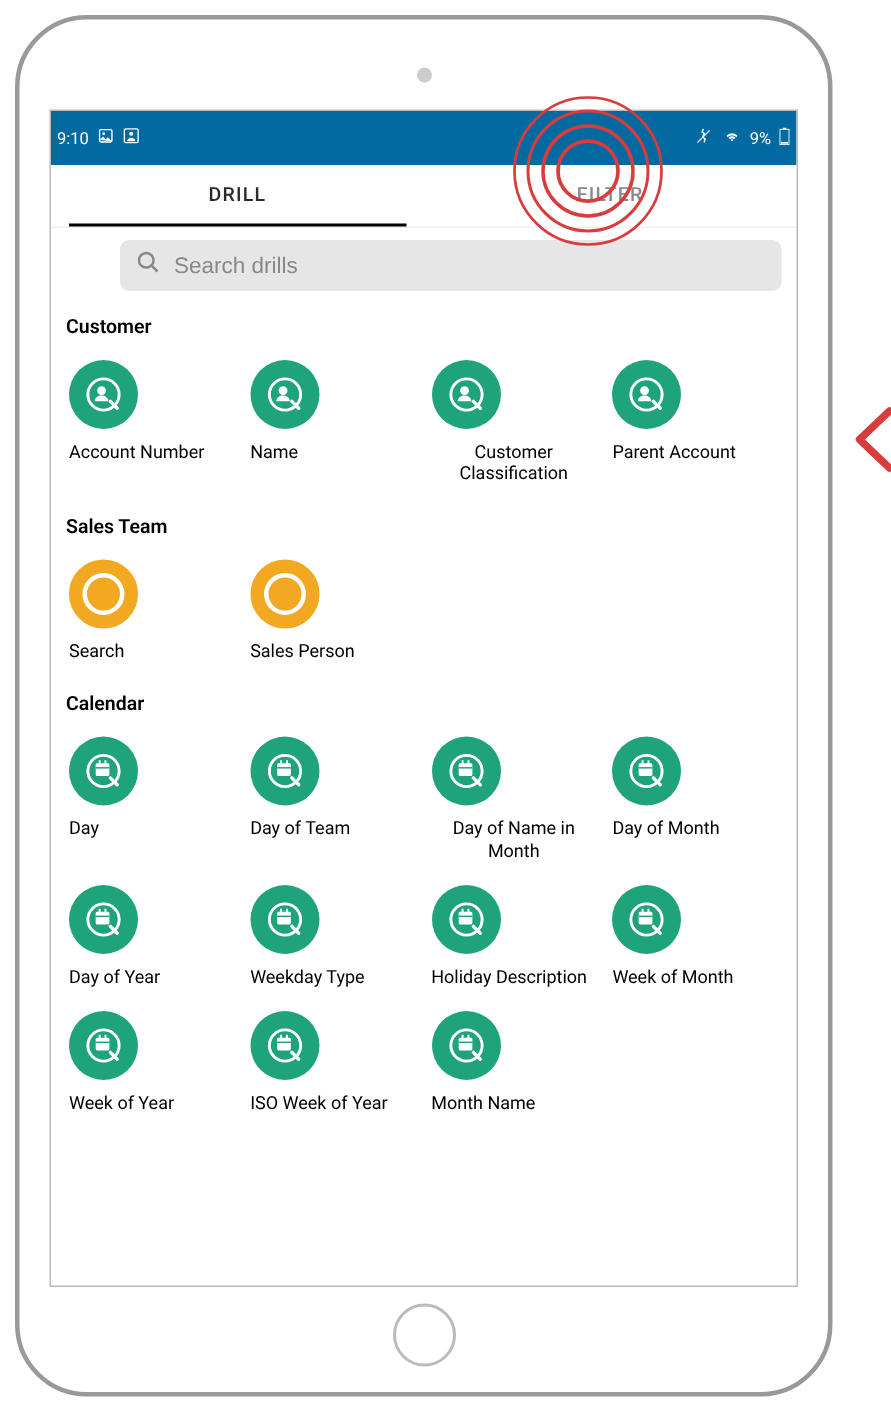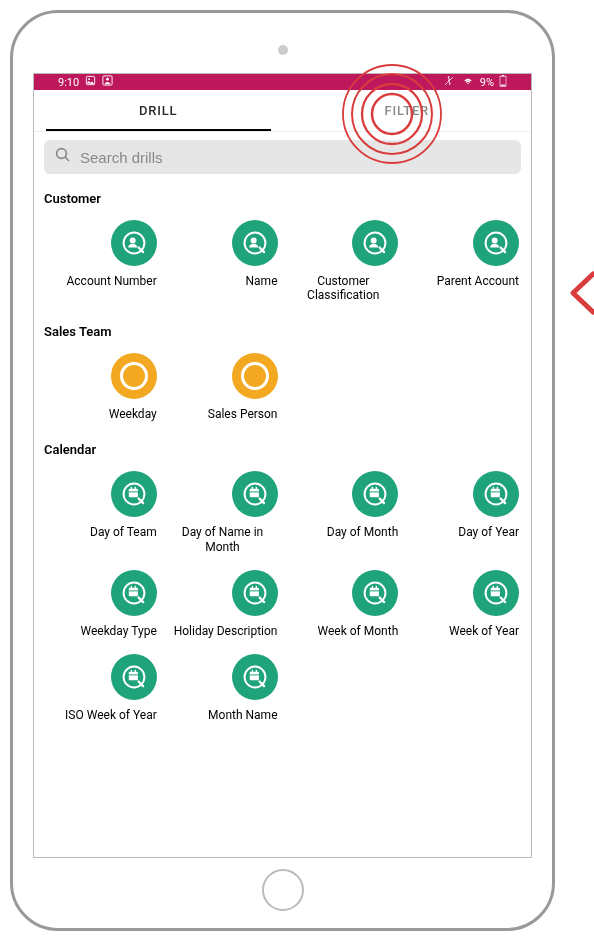--- a/index.html
+++ b/index.html
@@ -44,26 +44,26 @@
       position: absolute;
       left: 20px;
       right: 20px;
       top: 60px;
       bottom: 70px;
       border: 1px solid #bbb;
       background: #fff;
       overflow: hidden;
     }
     .status-bar {
-      height: 16px;
-      background: #be185d;
+      height: 36px;
+      background: #0369a1;
       display: flex;
       align-items: center;
       justify-content: space-between;
-      padding: 0 24px;
+      padding: 0 4px;
       font-size: 11px;
       color: #fff;
     }
     .status-left { display: flex; align-items: center; gap: 6px; }
     .status-right { display: flex; align-items: center; gap: 5px; }
     .tabs {
       display: flex;
       height: 42px;
       border-bottom: 1px solid #eee;
     }
@@ -100,20 +100,21 @@
       padding: 8px 10px;
     }
     .search-box {
       display: flex;
       align-items: center;
       background: #e6e6e6;
       border-radius: 6px;
       height: 34px;
       padding: 0 10px;
       gap: 8px;
+      margin-left: 36px;
     }
     .search-input {
       flex: 1;
       border: none;
       background: transparent;
       font-size: 15px;
       color: #333;
       outline: none;
     }
     .search-input::placeholder { color: #888; }
@@ -127,21 +128,21 @@
     }
     .grid {
       display: grid;
       grid-template-columns: repeat(4, 1fr);
       gap: 4px 6px;
       padding: 4px 0 6px;
     }
     .drill-item {
       display: flex;
       flex-direction: column;
-      align-items: flex-end;
+      align-items: flex-start;
       padding: 6px 2px;
       cursor: pointer;
     }
     .drill-icon {
       width: 46px;
       height: 46px;
       border-radius: 50%;
       display: flex;
       align-items: center;
       justify-content: center;
@@ -301,31 +302,44 @@
             </div>
             <div class="drill-label">Parent Account</div>
           </div>
         </div>
         <div class="section-header">Sales Team</div>
         <div class="grid">
           <div class="drill-item">
             <div class="drill-icon orange">
               <div class="inner-ring"></div>
             </div>
-            <div class="drill-label">Weekday</div>
+            <div class="drill-label">Search</div>
           </div>
           <div class="drill-item">
             <div class="drill-icon orange">
               <div class="inner-ring"></div>
             </div>
             <div class="drill-label">Sales Person</div>
           </div>
         </div>
         <div class="section-header">Calendar</div>
         <div class="grid">
+          <div class="drill-item">
+            <div class="drill-icon green">
+              <svg width="30" height="30" viewBox="0 0 46 46">
+                <circle cx="23" cy="23" r="16" fill="none" stroke="#fff" stroke-width="3"></circle>
+                <rect x="15" y="15" width="14" height="13" rx="1.5" fill="#fff"></rect>
+                <rect x="15" y="19" width="14" height="1.5" fill="#1fa37a"></rect>
+                <rect x="18" y="12" width="2" height="5" fill="#fff"></rect>
+                <rect x="24" y="12" width="2" height="5" fill="#fff"></rect>
+                <line x1="30" y1="30" x2="37" y2="37" stroke="#fff" stroke-width="3.5" stroke-linecap="round"></line>
+              </svg>
+            </div>
+            <div class="drill-label">Day</div>
+          </div>
           <div class="drill-item">
             <div class="drill-icon green">
               <svg width="30" height="30" viewBox="0 0 46 46">
                 <circle cx="23" cy="23" r="16" fill="none" stroke="#fff" stroke-width="3"></circle>
                 <rect x="15" y="15" width="14" height="13" rx="1.5" fill="#fff"></rect>
                 <rect x="15" y="19" width="14" height="1.5" fill="#1fa37a"></rect>
                 <rect x="18" y="12" width="2" height="5" fill="#fff"></rect>
                 <rect x="24" y="12" width="2" height="5" fill="#fff"></rect>
                 <line x1="30" y1="30" x2="37" y2="37" stroke="#fff" stroke-width="3.5" stroke-linecap="round"></line>
               </svg>

